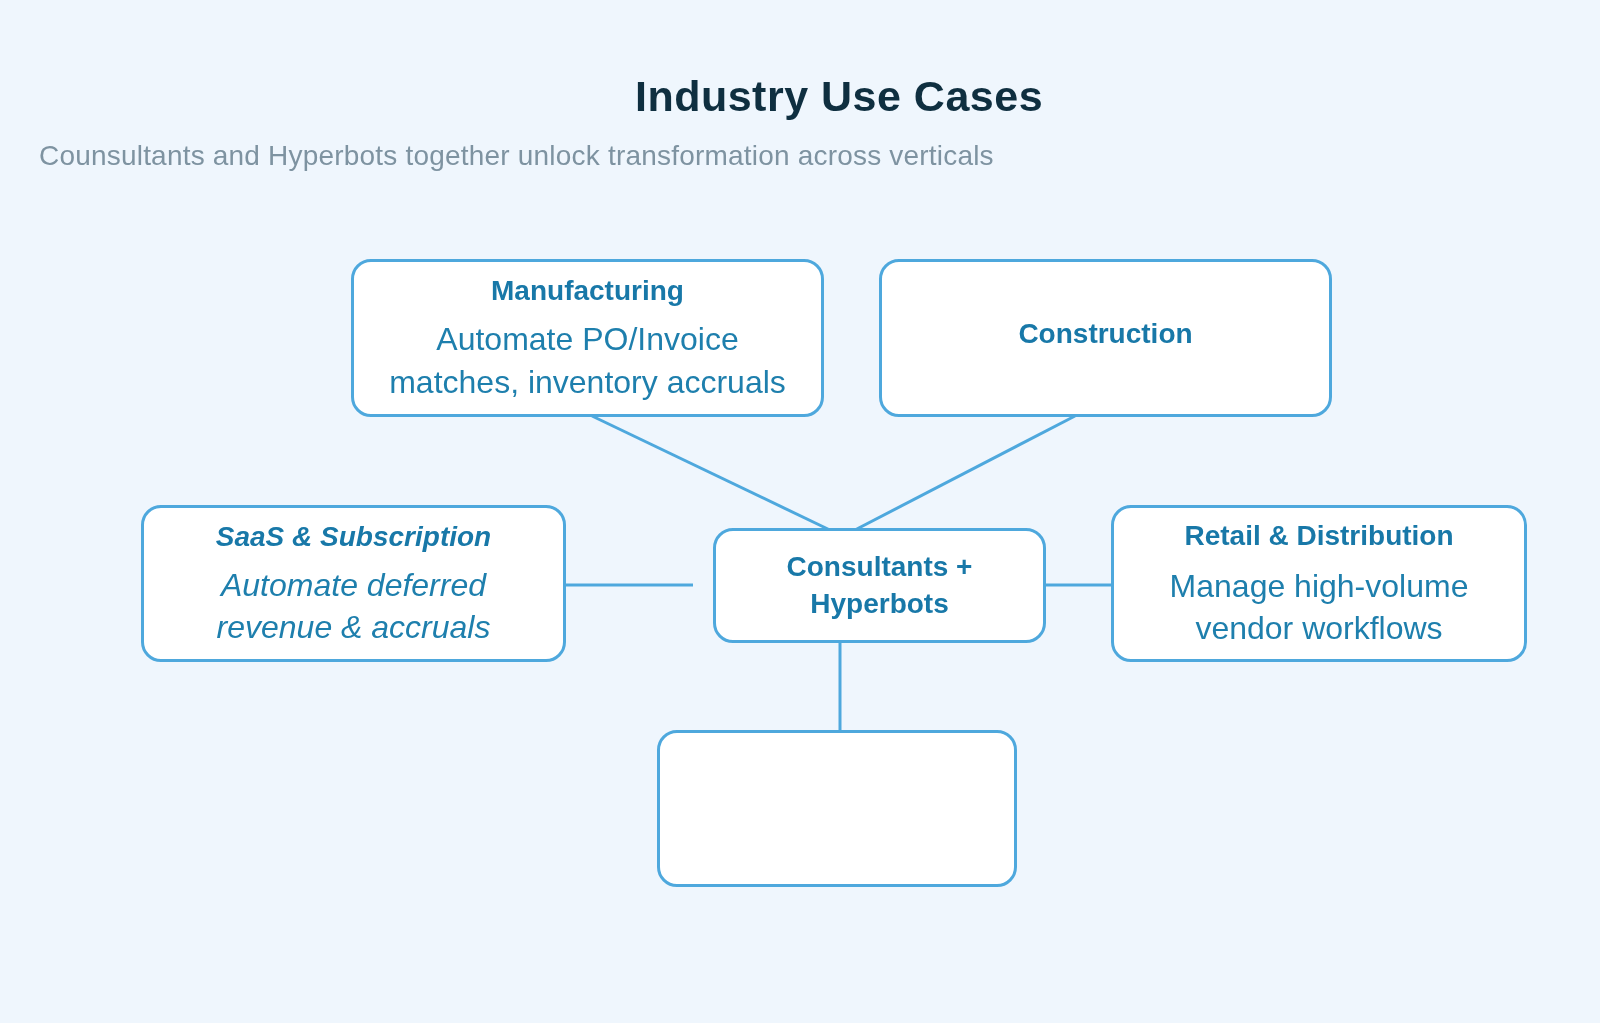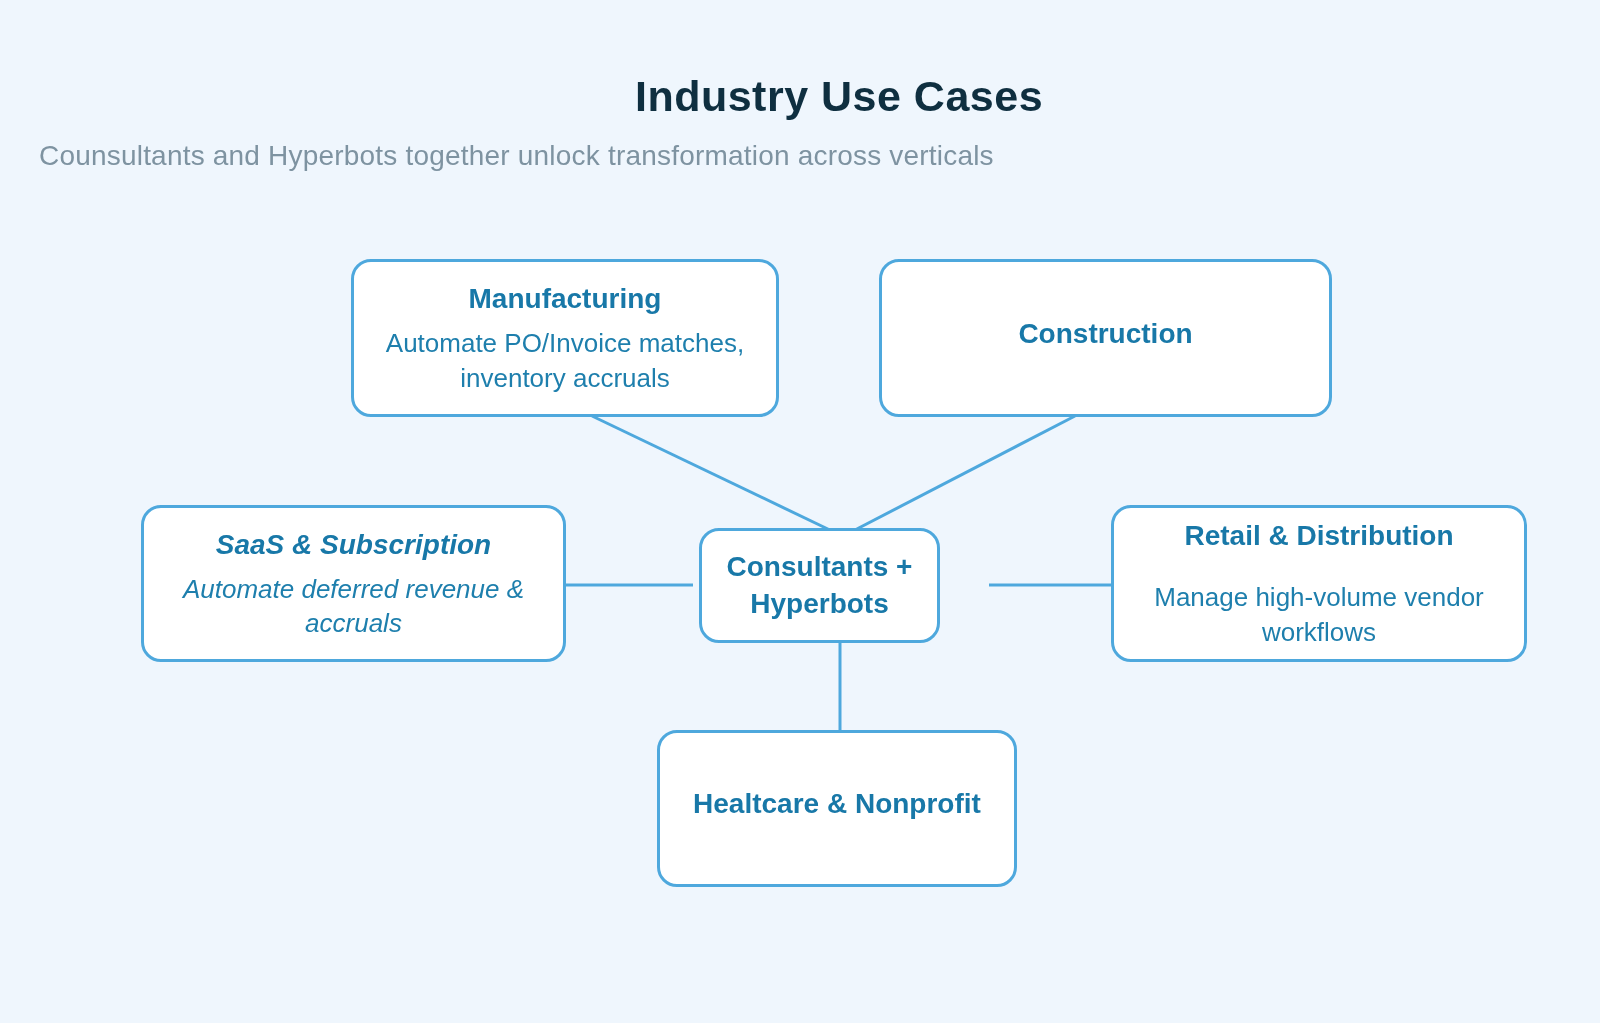--- a/index.html
+++ b/index.html
@@ -58,32 +58,32 @@
     padding: 10px 18px;
   }
   .node-title {
     font-size: 28px;
     font-weight: 700;
     color: #1878a8;
     margin: 0 0 10px 0;
     line-height: 1.25;
   }
   .node-desc {
-    font-size: 26px;
+    font-size: 32px;
     font-weight: 400;
     color: #1e7fad;
     margin: 0;
     line-height: 1.32;
   }
   .node-center .node-title { margin: 0; line-height: 1.3; }
-  #node-manufacturing { left: 312px; top: 259px; width: 428px; height: 158px; }
+  #node-manufacturing { left: 312px; top: 259px; width: 473px; height: 158px; }
   #node-construction  { left: 840px; top: 259px; width: 453px; height: 158px; justify-content: center; }
   #node-saas          { left: 102px; top: 505px; width: 425px; height: 157px; font-style: italic; }
   #node-retail        { left: 1072px; top: 505px; width: 416px; height: 157px; justify-content: space-between; }
-  #node-center        { left: 660px; top: 528px; width: 241px; height: 115px; }
+  #node-center        { left: 674px; top: 528px; width: 333px; height: 115px; }
   #node-healthcare    { left: 618px; top: 730px; width: 360px; height: 157px; }
 </style>
 </head>
 <body>
 
 <div class="canvas">
 
   <div class="page-title">Industry Use Cases</div>
   <div class="page-subtitle">Counsultants and Hyperbots together unlock transformation across verticals</div>
 
@@ -112,16 +112,15 @@
   <div class="node node-center" id="node-center">
     <div class="node-title">Consultants + Hyperbots</div>
   </div>
 
   <div class="node" id="node-retail">
     <div class="node-title">Retail &amp; Distribution</div>
     <div class="node-desc">Manage high-volume vendor workflows</div>
   </div>
 
   <div class="node" id="node-healthcare">
-    <div class="node-title">Healtcare &amp; Nonprofit</div>
   </div>
 
 </div>
 
 </body></html>

